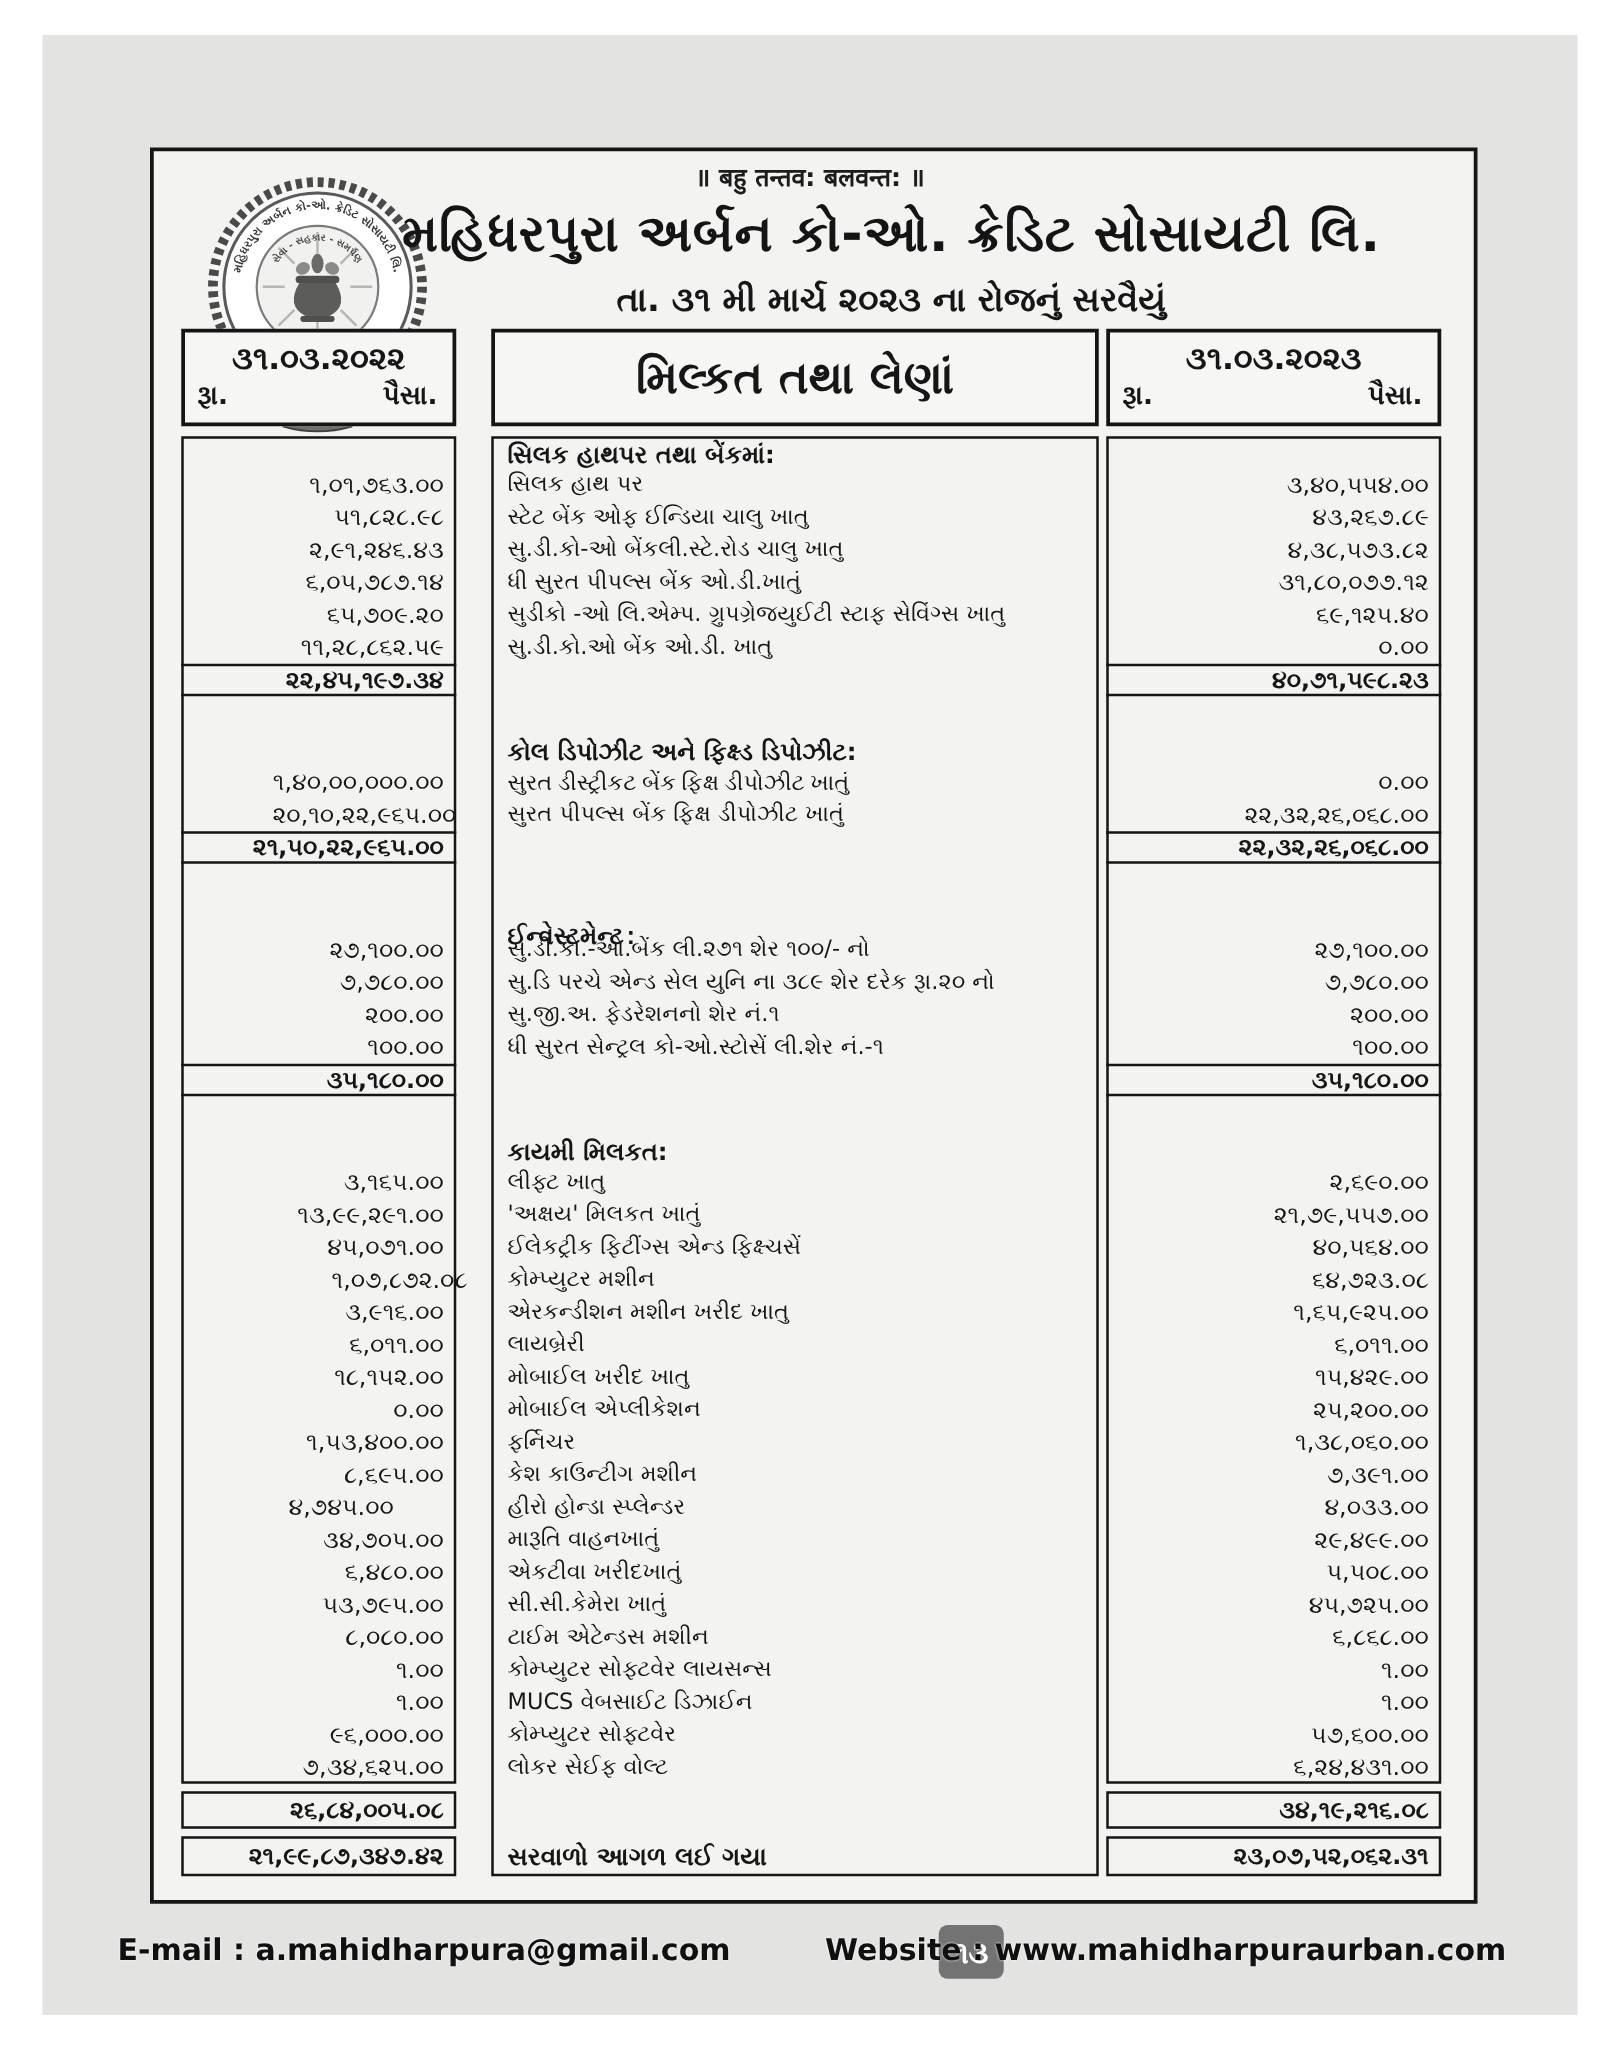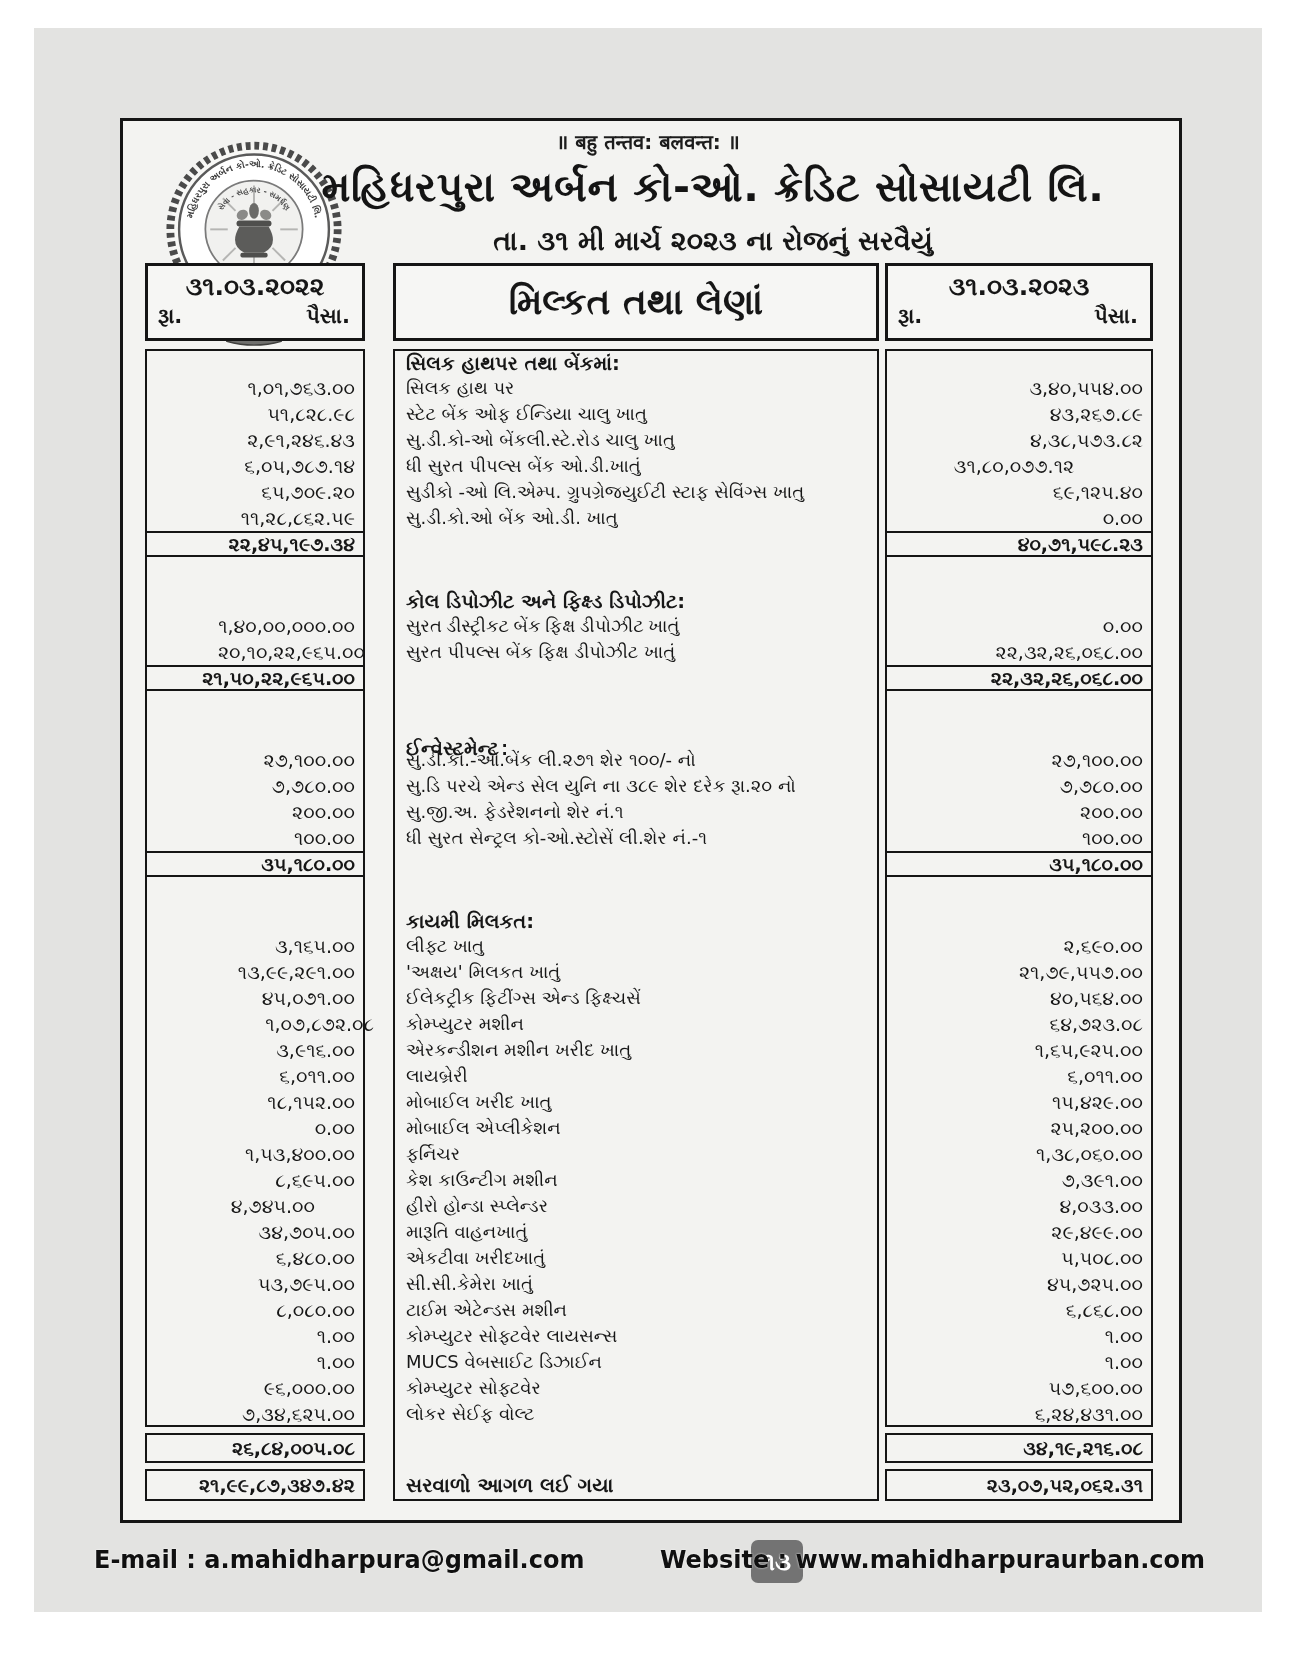--- a/index.html
+++ b/index.html
@@ -131,21 +131,21 @@
       <div class="cell val" style="left: 22px; top: 26px; width: 220px; height: 26px; line-height: 26px;">૧,૦૧,૭૬૩.૦૦</div>
       <div class="cell val" style="left: 762px; top: 26px; width: 268px; height: 26px; line-height: 26px;">૩,૪૦,૫૫૪.૦૦</div>
       <div class="cell lbl" style="left: 270px; top: 52px; width: 486px; height: 26px; line-height: 26px;">સ્ટેટ બેંક ઓફ ઈન્ડિયા ચાલુ ખાતુ</div>
       <div class="cell val" style="left: 22px; top: 52px; width: 220px; height: 26px; line-height: 26px;">૫૧,૮૨૮.૯૮</div>
       <div class="cell val" style="left: 762px; top: 52px; width: 268px; height: 26px; line-height: 26px;">૪૩,૨૬૭.૮૯</div>
       <div class="cell lbl" style="left: 270px; top: 78px; width: 486px; height: 26px; line-height: 26px;">સુ.ડી.કો-ઓ બેંકલી.સ્ટે.રોડ ચાલુ ખાતુ</div>
       <div class="cell val" style="left: 22px; top: 78px; width: 220px; height: 26px; line-height: 26px;">૨,૯૧,૨૪૬.૪૩</div>
       <div class="cell val" style="left: 762px; top: 78px; width: 268px; height: 26px; line-height: 26px;">૪,૩૮,૫૭૩.૮૨</div>
       <div class="cell lbl" style="left: 270px; top: 104px; width: 486px; height: 26px; line-height: 26px;">ધી સુરત પીપલ્સ બેંક ઓ.ડી.ખાતું</div>
       <div class="cell val" style="left: 22px; top: 104px; width: 220px; height: 26px; line-height: 26px;">૬,૦૫,૭૮૭.૧૪</div>
-      <div class="cell val" style="left: 762px; top: 104px; width: 268px; height: 26px; line-height: 26px; text-align: center;">૩૧,૮૦,૦૭૭.૧૨</div>
+      <div class="cell val" style="left: 762px; top: 104px; width: 268px; height: 26px; line-height: 26px;">૩૧,૮૦,૦૭૭.૧૨</div>
       <div class="cell lbl" style="left: 270px; top: 130px; width: 486px; height: 26px; line-height: 26px;">સુડીકો -ઓ લિ.એમ્પ. ગ્રુપગ્રેજયુઈટી સ્ટાફ સેવિંગ્સ ખાતુ</div>
       <div class="cell val" style="left: 22px; top: 130px; width: 220px; height: 26px; line-height: 26px;">૬૫,૭૦૯.૨૦</div>
       <div class="cell val" style="left: 762px; top: 130px; width: 268px; height: 26px; line-height: 26px;">૬૯,૧૨૫.૪૦</div>
       <div class="cell lbl" style="left: 270px; top: 156px; width: 486px; height: 26px; line-height: 26px;">સુ.ડી.કો.ઓ બેંક ઓ.ડી. ખાતુ</div>
       <div class="cell val" style="left: 22px; top: 156px; width: 220px; height: 26px; line-height: 26px;">૧૧,૨૮,૮૬૨.૫૯</div>
       <div class="cell val" style="left: 762px; top: 156px; width: 268px; height: 26px; line-height: 26px;">૦.૦૦</div>
       <div class="rline" style="left: 22px; top: 182px; width: 220px;"></div>
       <div class="rline" style="left: 22px; top: 206px; width: 220px;"></div>
       <div class="rline" style="left: 762px; top: 182px; width: 268px;"></div>
       <div class="rline" style="left: 762px; top: 206px; width: 268px;"></div>

